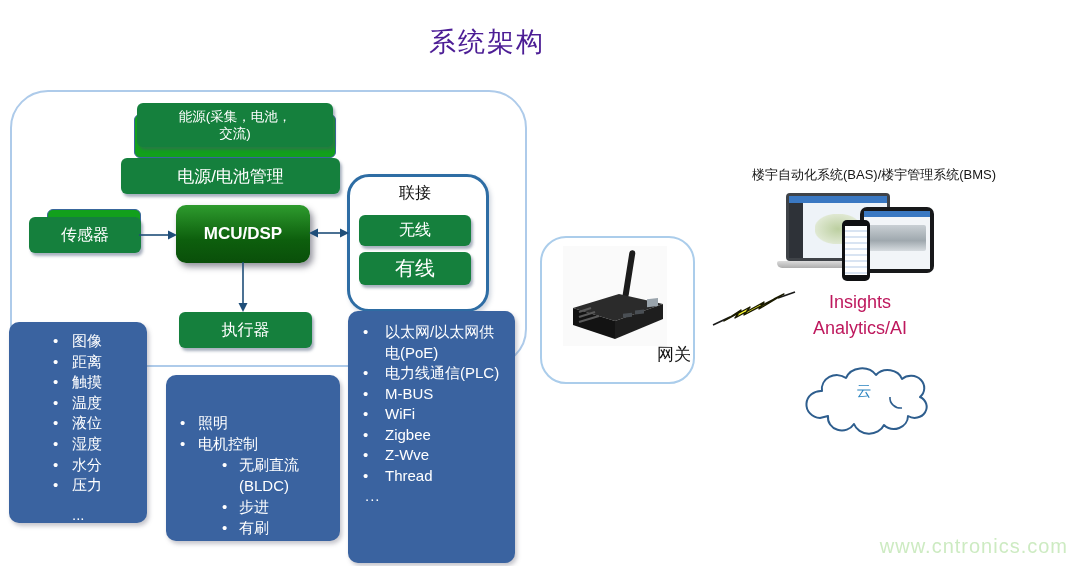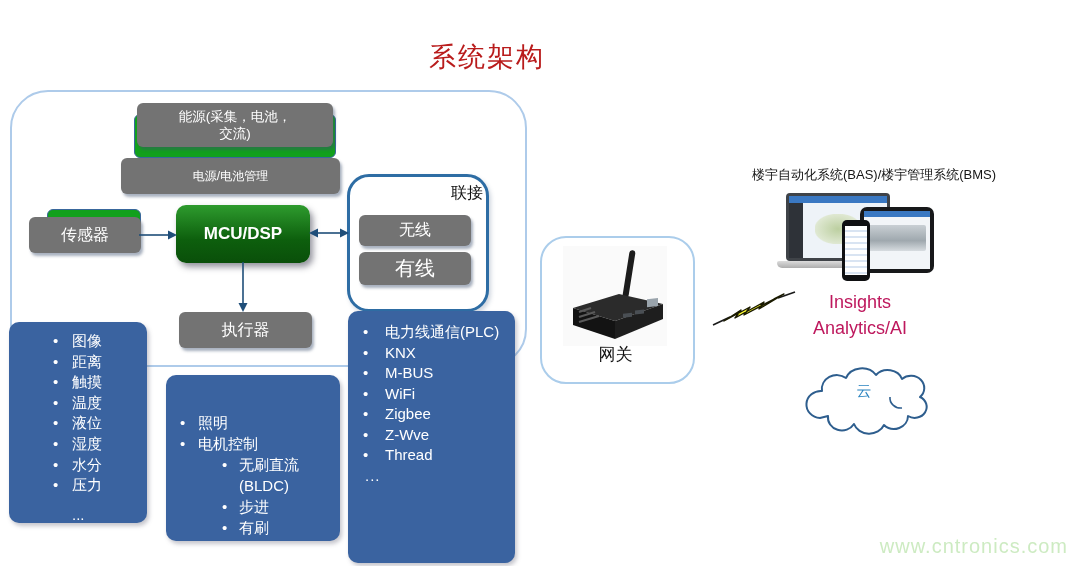--- a/index.html
+++ b/index.html
@@ -1,49 +1,49 @@
 <!DOCTYPE html>
 <html><head>
 <meta charset="utf-8">
 <style>
   html,body{margin:0;padding:0;background:#fff;}
   #canvas{position:relative;width:1084px;height:566px;background:#ffffff;overflow:hidden;
           font-family:"Liberation Sans",sans-serif;}
 
   
-  .title{position:absolute;left:372px;top:39px;width:230px;text-align:center;
-         font-size:27px;color:#b91c1c;letter-spacing:2px;}
+  .title{position:absolute;left:372px;top:24px;width:230px;text-align:center;
+         font-size:27px;color:#4c1d95;letter-spacing:2px;}
 
   
   .outer-box{position:absolute;left:10px;top:90px;width:513px;height:273px;
              border:2px solid #AECBEA;border-radius:38px;background:transparent;}
 
   
-  .gbox{position:absolute;background:#737373;color:#fff;border-radius:6px;
+  .gbox{position:absolute;background:#15803d;color:#fff;border-radius:6px;
         display:flex;align-items:center;justify-content:center;text-align:center;
         box-shadow:2px 3px 3px rgba(60,80,110,.45);z-index:3;}
   .ghost{position:absolute;background:#12A01C;border:1px solid #39679C;border-radius:6px;z-index:2;}
 
   .energy{left:137px;top:103px;width:196px;height:44px;font-size:13.5px;line-height:17px;white-space:pre-line;}
   .energy-ghost{left:134px;top:114px;width:200px;height:42px;}
-  .power{left:121px;top:158px;width:219px;height:36px;font-size:12px;}
+  .power{left:121px;top:158px;width:219px;height:36px;font-size:17px;}
   .sensor{left:29px;top:217px;width:112px;height:36px;font-size:16px;}
   .sensor-ghost{left:47px;top:209px;width:92px;height:34px;}
   .mcu{left:176px;top:205px;width:134px;height:58px;border-radius:10px;
        background:linear-gradient(180deg,#2E9B2E,#0D5F0D 60%,#0A4F0A);
        font-weight:bold;font-size:17px;box-shadow:3px 4px 6px rgba(40,40,60,.5);}
   .actuator{left:179px;top:312px;width:133px;height:36px;font-size:16px;}
   .wireless{left:359px;top:215px;width:112px;height:31px;font-size:16px;}
   .wired{left:359px;top:252px;width:112px;height:33px;font-size:20px;}
 
   
   .connect-group{position:absolute;left:347px;top:174px;width:136px;height:132px;
                  border:3px solid #2E6DA4;border-radius:22px;background:#fff;z-index:2;
                  box-shadow:2px 3px 4px rgba(100,120,150,.3);}
-  .connect-label{position:absolute;left:347px;top:183px;width:136px;text-align:right;
+  .connect-label{position:absolute;left:347px;top:183px;width:136px;text-align:center;
                  font-size:16px;color:#111;z-index:3;}
 
   
   .arrow{position:absolute;z-index:4;}
 
   
   .bpanel{position:absolute;background:#3A63A0;border-radius:10px;color:#fff;
           box-shadow:2px 3px 4px rgba(90,90,110,.35);z-index:5;box-sizing:border-box;}
   .bpanel ul{list-style:none;margin:0;padding:0;}
   .bpanel li{position:relative;}
@@ -63,21 +63,21 @@
 
   .panel-conn{left:348px;top:311px;width:167px;height:252px;font-size:15px;}
   .panel-conn ul{padding:11px 8px 0 15px;}
   .panel-conn li{padding-left:22px;padding-right:4px;line-height:20.5px;}
   .panel-conn .more{padding-left:17px;line-height:20px;letter-spacing:1px;}
 
   
   .gw-box{position:absolute;left:540px;top:236px;width:151px;height:144px;
           border:2px solid #ABCDEB;border-radius:26px;background:#fff;}
   .gw-photo{position:absolute;left:563px;top:246px;width:104px;height:100px;background:#fafafa;}
-  .gw-label{position:absolute;left:540px;top:343px;width:151px;text-align:center;
+  .gw-label{position:absolute;left:540px;top:343px;width:151px;text-align:right;
             font-size:17px;color:#111;}
 
   
   .lightning{position:absolute;left:712px;top:290px;width:84px;height:38px;}
 
   
   .bms-header{position:absolute;left:752px;top:166px;width:332px;font-size:13px;
               color:#151515;white-space:nowrap;}
   .devices{position:absolute;left:786px;top:191px;width:150px;height:92px;}
   .laptop{position:absolute;left:0;top:2px;width:104px;height:68px;background:#3F4348;
@@ -176,22 +176,22 @@
     <ul class="sub">
         <li>无刷直流 (BLDC)</li>
         <li>步进</li>
         <li>有刷</li>
       </ul>
     <div class="more">...</div>
   </div>
 
   <div class="bpanel panel-conn">
     <ul>
+        <li>以太网/以太网供电(PoE)</li>
         <li>电力线通信(PLC)</li>
-        <li>KNX</li>
         <li>M-BUS</li>
         <li>WiFi</li>
         <li>Zigbee</li>
         <li>Z-Wve</li>
         <li>Thread</li>
       </ul>
     <div class="more">...</div>
   </div>
 
   <div class="gw-box"></div>

